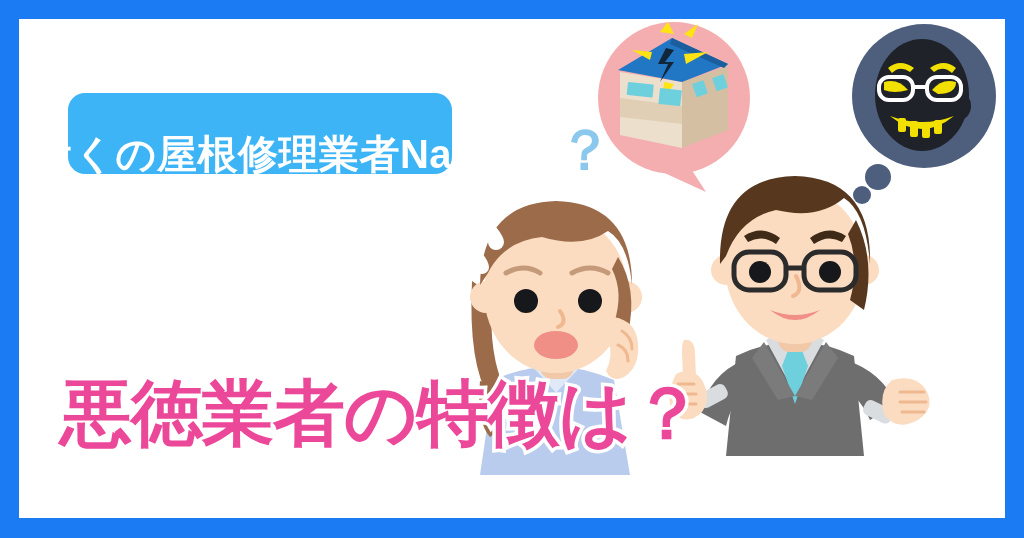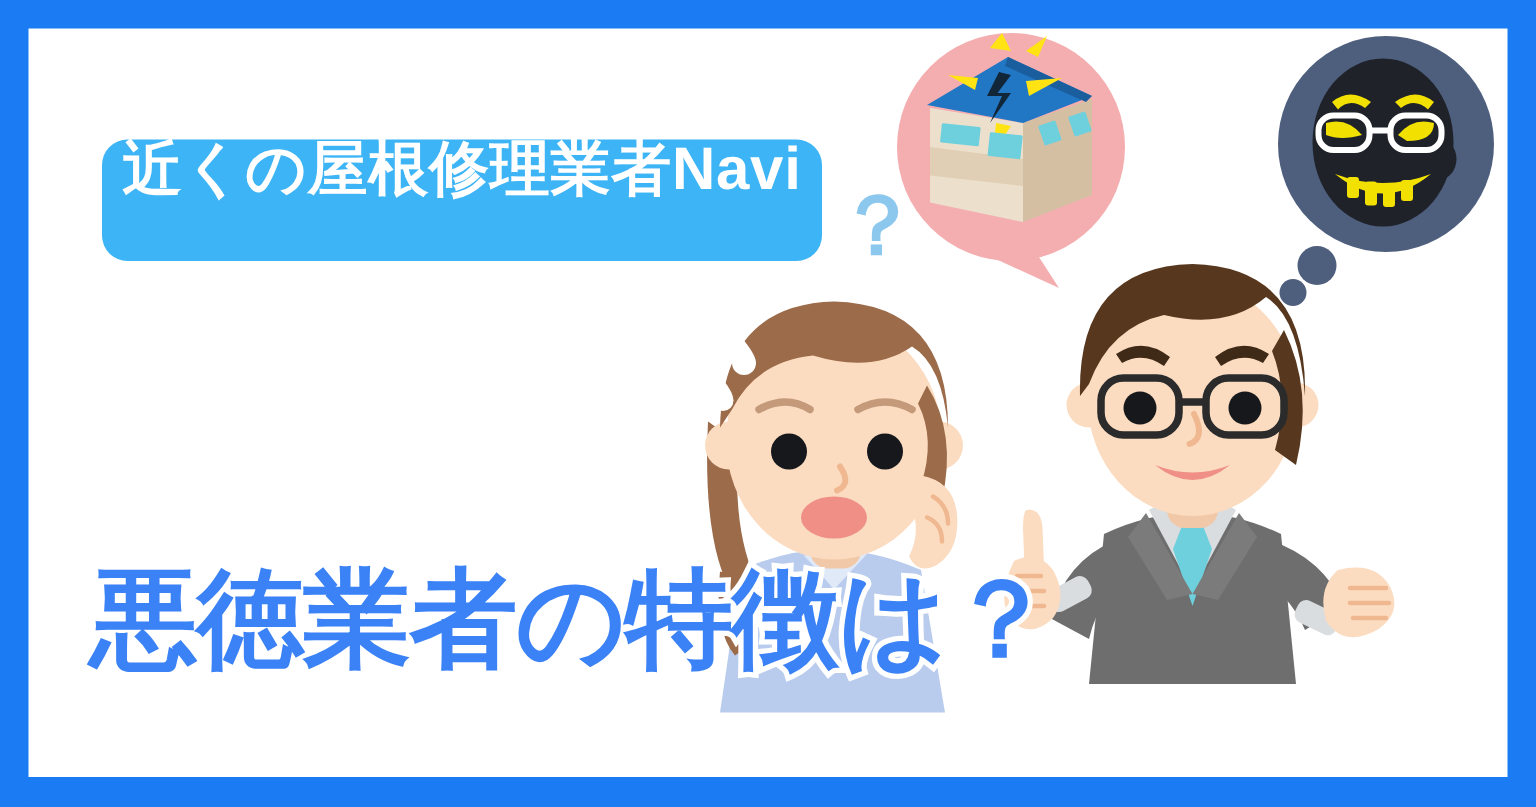--- a/index.html
+++ b/index.html
@@ -27,26 +27,26 @@
   .frame-left   { left: 0;   top: 0;    width: 19px;  height: 538px; }
   .frame-right  { right: 0;  top: 0;    width: 19px;  height: 538px; }
   .frame-top    { left: 0;   top: 0;    width: 1024px;height: 19px;  }
   .frame-bottom { left: 0;   bottom: 0; width: 1024px;height: 20px;  }
 
   
   .badge {
     position: absolute;
     left: 68px;
     top: 93px;
-    width: 480px;
+    width: 384px;
     height: 81px;
     background: #3cb4f5;
     border-radius: 17px;
     display: flex;
-    align-items: flex-start;
+    align-items: flex-end;
     justify-content: center;
   }
   .badge-label {
     color: #ffffff;
     font-size: 40px;
     font-weight: bold;
     letter-spacing: 0.5px;
     line-height: 1;
     white-space: nowrap;
   }
@@ -74,21 +74,21 @@
     line-height: 1.1;
     -webkit-text-stroke: 5px #ffffff;
     paint-order: stroke fill;
   }
   .headline-main {
     position: absolute;
     left: 60px;
     top: 372px;
     font-size: 72px;
     font-weight: bold;
-    color: #3b82f6;
+    color: #ec4899;
     letter-spacing: -1px;
     white-space: nowrap;
     line-height: 1.15;
     -webkit-text-stroke: 7px #ffffff;
     paint-order: stroke fill;
   }
 
   
   .art { position: absolute; }
   .art svg { display: block; }

